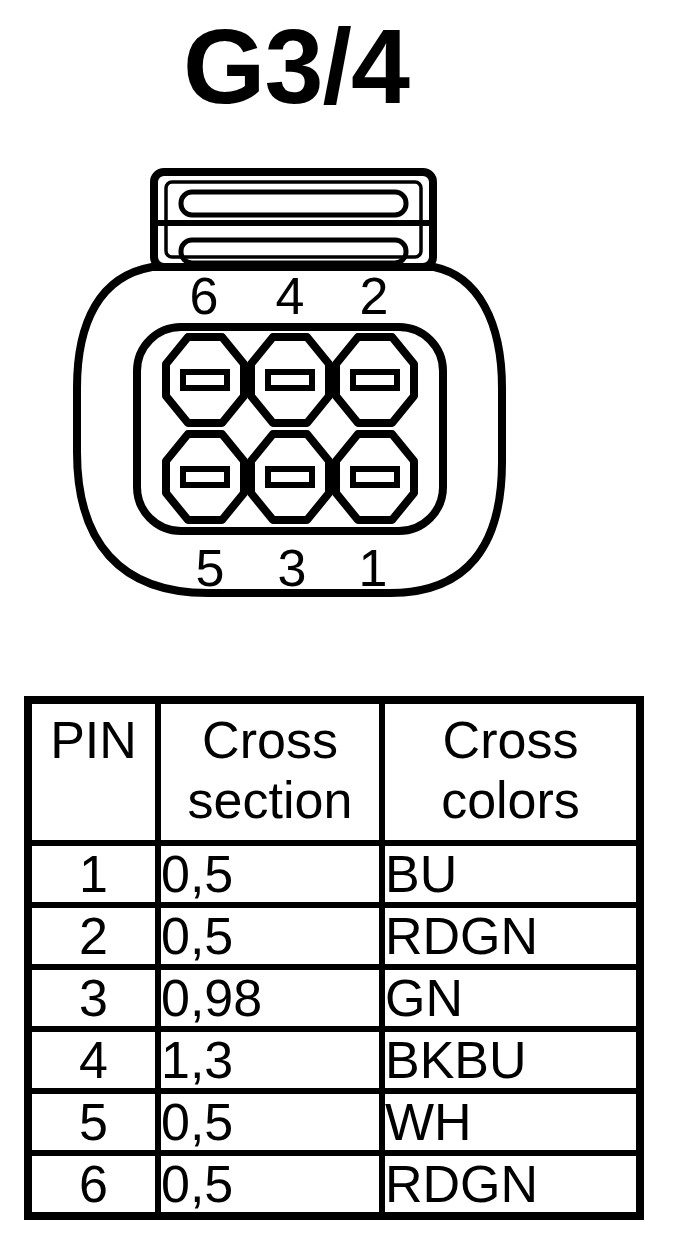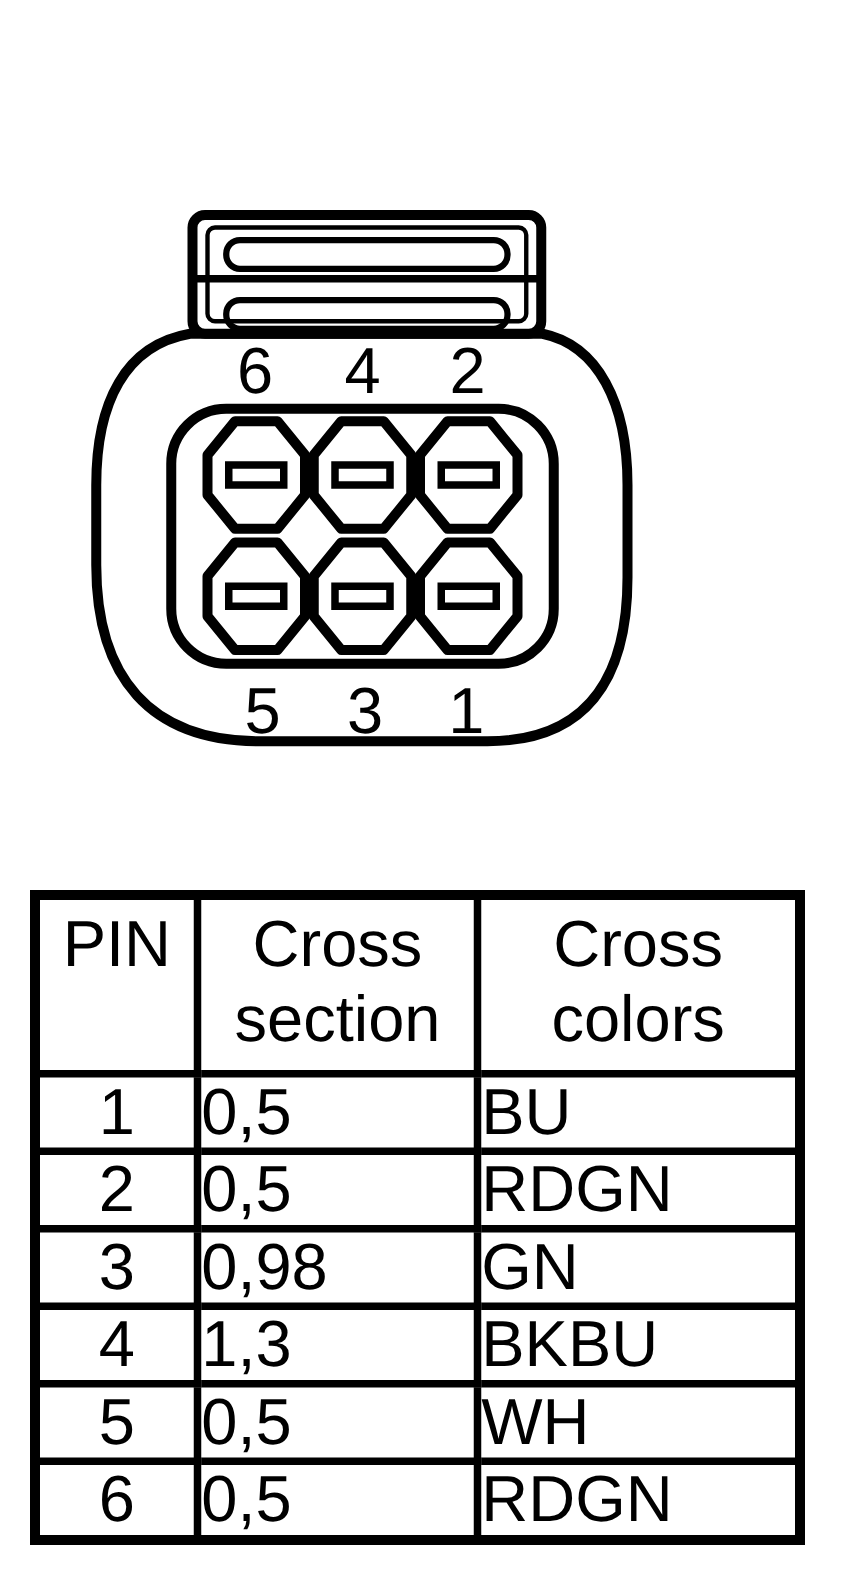--- a/index.html
+++ b/index.html
@@ -42,21 +42,21 @@
   .connector-svg text {
     font-family: "Liberation Sans", sans-serif;
     font-size: 52px;
     fill: #000000;
     stroke: none;
     text-anchor: middle;
   }
   table.pin-table {
     position: absolute;
     left: 24px;
-    top: 712px;
+    top: 696px;
     border-collapse: collapse;
     table-layout: fixed;
     border: 8px solid #000000;
     background: #ffffff;
   }
   table.pin-table th,
   table.pin-table td {
     border: 6px solid #000000;
     font-size: 52px;
     color: #000000;
@@ -80,20 +80,21 @@
   td.c-cross, td.c-color { text-align: left; padding-left: 12px; margin-left: 48px; }
   col.col-pin   { width: 130px; }
   col.col-cross { width: 224px; }
   col.col-color { width: 258px; }
 </style>
 </head>
 <body>
 
 <div class="page">
 
+  <div class="title">G3/4</div>
 
   <svg class="connector-svg" viewBox="0 0 688 700" xmlns="http://www.w3.org/2000/svg">
 
     <path stroke-width="8" d="M 152 267 C 100 276, 77 322, 77 388 L 77 452 C 77 542, 120 593, 208 593
              L 390 593 C 468 593, 502 545, 502 462 L 502 388 C 502 322, 478 276, 434 267 Z"></path>
 
     <g>
       <rect x="154" y="172" width="279" height="95" rx="10" stroke-width="8"></rect>
       <rect class="nofill" x="166" y="182" width="255" height="75" rx="6" stroke-width="3.5"></rect>
       <rect class="nofill" x="181" y="192" width="225" height="23" rx="11" stroke-width="5"></rect>

